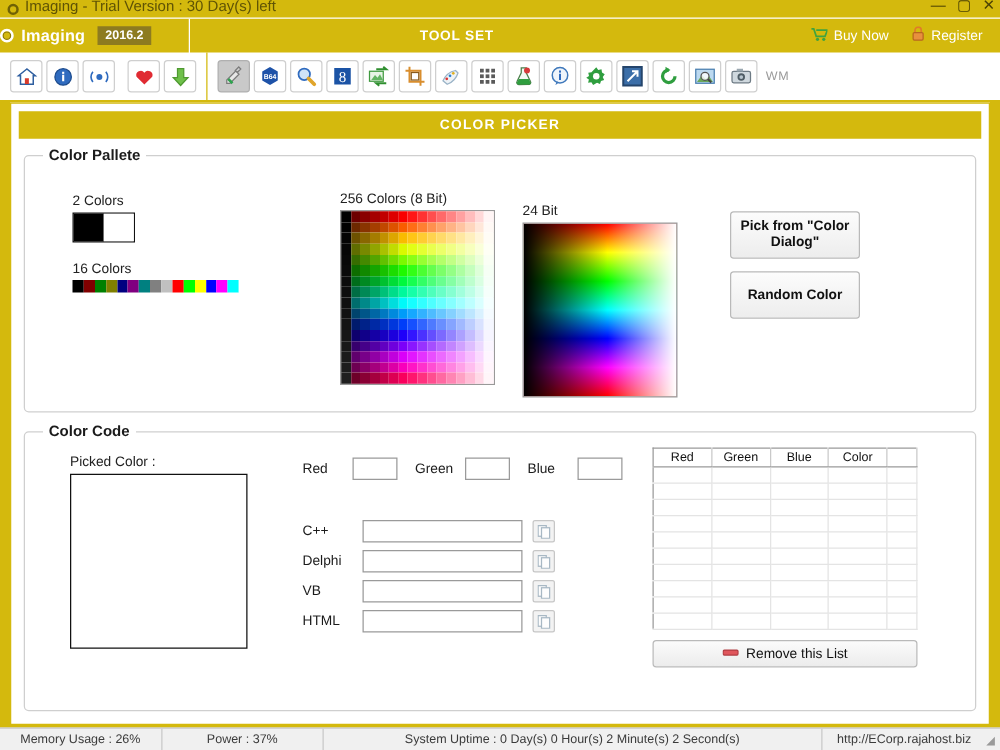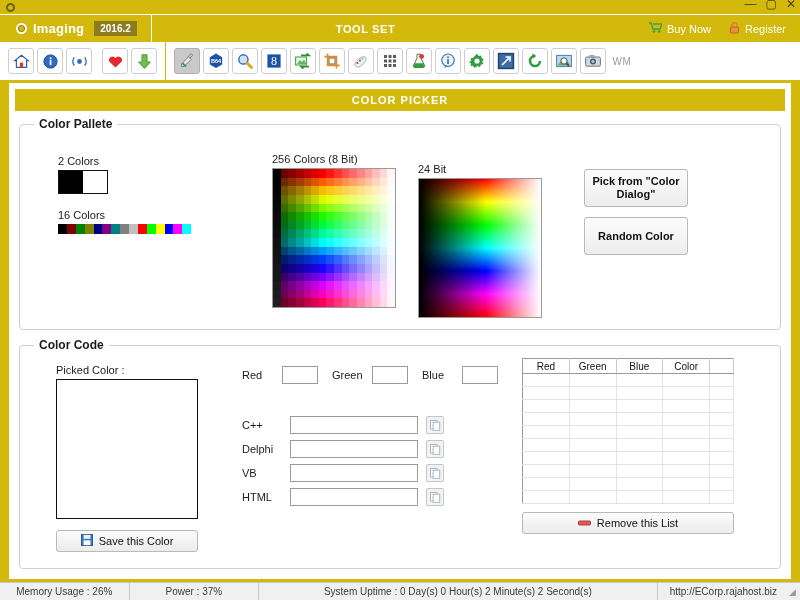--- a/index.html
+++ b/index.html
@@ -52,21 +52,20 @@
   .header {
     position: absolute; left: 0; top: 14px;
     width: 800px; height: 28px;
     background: #d4b90d;
     border-top: 1px solid #fff;
     display: flex; align-items: center;
   }
   .brandbox {
     width: 152px; height: 28px;
     display: flex; align-items: center; gap: 6px;
-    padding-left: 16px;
     border-right: 1px solid #fff;
   }
   .brand-icon {
     width: 11px; height: 11px; border-radius: 50%;
     background: #d4b90d; border: 2px solid #ffffff;
     box-shadow: 0 0 0 1px #8a7806 inset;
   }
   .brand-name {
     font-size: 13px; font-weight: bold; color: #ffffff;
     letter-spacing: .2px;
@@ -223,20 +222,21 @@
              border-right: 1px solid #c8c8c8; padding: 0 8px; white-space: nowrap; }
   .sb-grip { margin-left: auto; padding-right: 4px; color: #9a9a9a; font-size: 9px; }
 </style>
 </head>
 <body>
 
 <div class="window">
 
   <div class="titlebar">
     <span class="titlebar-dot"></span>
+    <span class="titlebar-text">Imaging - Trial Version : 30 Day(s) left</span>
     <div class="winbtns">
       <span class="winbtn">—</span>
       <span class="winbtn">▢</span>
       <span class="winbtn">✕</span>
     </div>
   </div>
 
   <div class="header">
     <div class="brandbox">
       <span class="brand-icon"></span>
@@ -737,30 +737,20 @@
     </fieldset>
 
     <fieldset class="group" style="margin-top:8px;">
       <legend>Color Code</legend>
       <div style="position:relative; height:200px; padding-top:6px;">
 
         <div style="position:absolute; left:26px; top:6px;">
           <div class="swatch-label">Picked Color :</div>
           <div class="picked-box" id="pickedBox" style="background: rgb(255, 255, 255);"></div>
         </div>
-        <div class="btn flat" style="position:absolute; left:26px; top:172px; width:142px; height:22px; gap:6px;">
-          <span>
-            <svg width="12" height="12" viewBox="0 0 12 12">
-                <rect x="0.5" y="0.5" width="11" height="11" fill="#3d7fc1" stroke="#2a5c91"></rect>
-                <rect x="2.6" y="0.8" width="6.8" height="4" fill="#eaf2fa"></rect>
-                <rect x="2.6" y="6.4" width="6.8" height="4.8" fill="#ffffff"></rect>
-              </svg>
-          </span>
-          <span>Save this Color</span>
-        </div>
 
         <div id="channels" style="position:absolute; left:212px; top:8px; width:270px;">
             <div style="display: flex; align-items: center; margin-bottom: 8px;">
               <span class="fieldlabel" style="width: 42px; display: inline-block;">Red</span>
               <input class="tbox" type="text" style="width: 36px; margin-right: 14px; font-size: 10px;">
               <span class="fieldlabel" style="width: 42px; display: inline-block;">Green</span>
               <input class="tbox" type="text" style="width: 36px; margin-right: 14px; font-size: 10px;">
               <span class="fieldlabel" style="width: 42px; display: inline-block;">Blue</span>
               <input class="tbox" type="text" style="width: 36px; margin-right: 14px; font-size: 10px;">
             </div>

